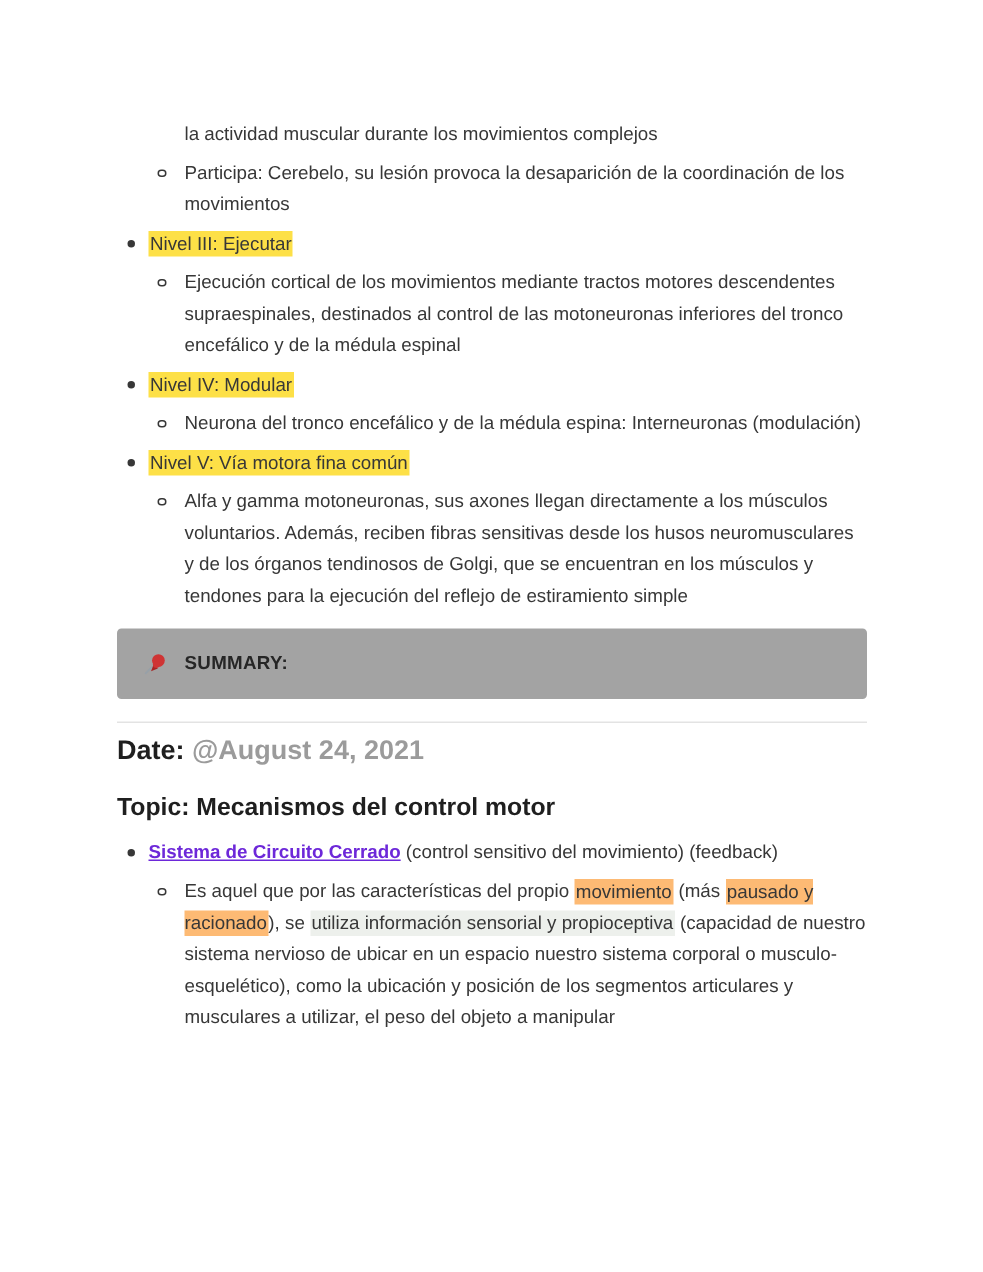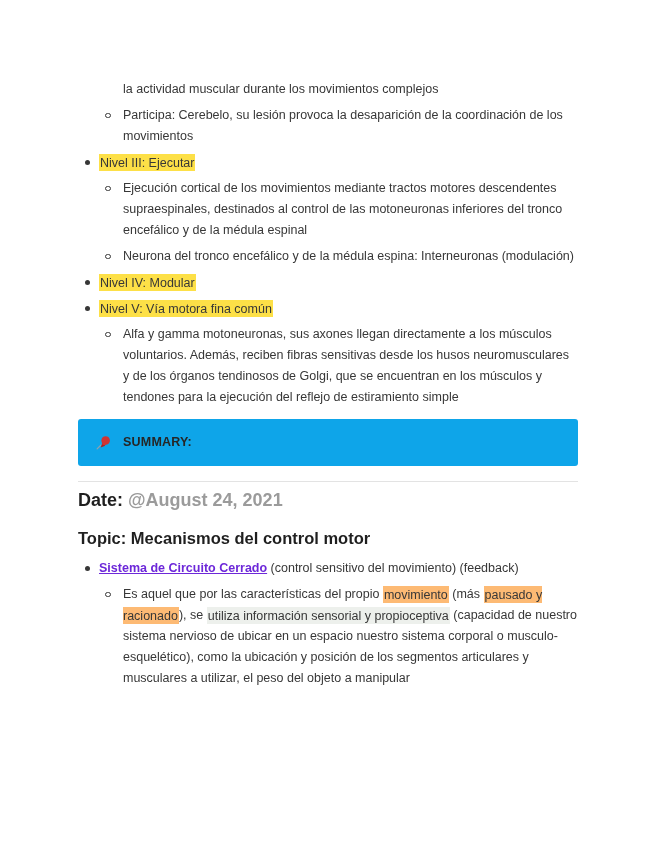--- a/index.html
+++ b/index.html
@@ -30,21 +30,21 @@
     width:3.5px; height:3.5px; border-radius:50%;
     border:1.6px solid #373737; background:#ffffff;
   }
   mark { color:inherit; padding:1.5px 1px; }
   .hl-yellow { background:#fde047; }
   .hl-pink   { background:#fdba74; }
   .hl-gray   { background:#edf0ec;margin-top:12px; }
   .bold-u { font-weight:bold; text-decoration:underline; color:#6d28d9; }
   .callout {
     display:flex; align-items:center; gap:11px;
-    background:#0ea5e9; border-radius:3px;
+    background:#a3a3a3; border-radius:3px;
     padding:13px 17px; margin:11px 0 0 0;
   }
   .callout-icon { width:17px; height:17px; flex:0 0 auto; display:inline-block; }
   .callout-text { font-weight:bold; font-size:12.5px; color:#262626; letter-spacing:0.2px; }
   .divider { border:none; border-top:1px solid #e3e3e3; margin:15px 0 0 0; }
   .date-row { margin:8px 0 0 0; font-size:18px; line-height:20px; }
   .date-label { font-weight:bold; color:#1f1f1f; }
   .date-value { font-weight:bold; color:#9b9b9b; }
   .topic {
     margin:17px 0 0 0; font-size:16.5px; line-height:22px;
@@ -78,28 +78,28 @@
       <span class="m1"></span>
       <mark class="hl-yellow">Nivel III: Ejecutar</mark>
     </div>
 
     <div class="li l2">
       <span class="m2"></span>
       <span>Ejecución cortical de los movimientos mediante tractos motores descendentes supraespinales, destinados al control de las motoneuronas inferiores del tronco encefálico y de la médula espinal</span>
     </div>
 
 
+    <div class="li l1">
+      <span class="m1"></span>
+      <mark class="hl-yellow">Nivel IV: Modular</mark>
+    </div>
+
     <div class="li l2">
       <span class="m2"></span>
       <span>Neurona del tronco encefálico y de la médula espina: Interneuronas (modulación)</span>
-    </div>
-
-    <div class="li l1">
-      <span class="m1"></span>
-      <mark class="hl-yellow">Nivel IV: Modular</mark>
     </div>
 
     <div class="li l1">
       <span class="m1"></span>
       <mark class="hl-yellow">Nivel V: Vía motora fina común</mark>
     </div>
 
     <div class="li l2">
       <span class="m2"></span>
       <span>Alfa y gamma motoneuronas, sus axones llegan directamente a los músculos voluntarios. Además, reciben fibras sensitivas desde los husos neuromusculares y de los órganos tendinosos de Golgi, que se encuentran en los músculos y tendones para la ejecución del reflejo de estiramiento simple</span>

